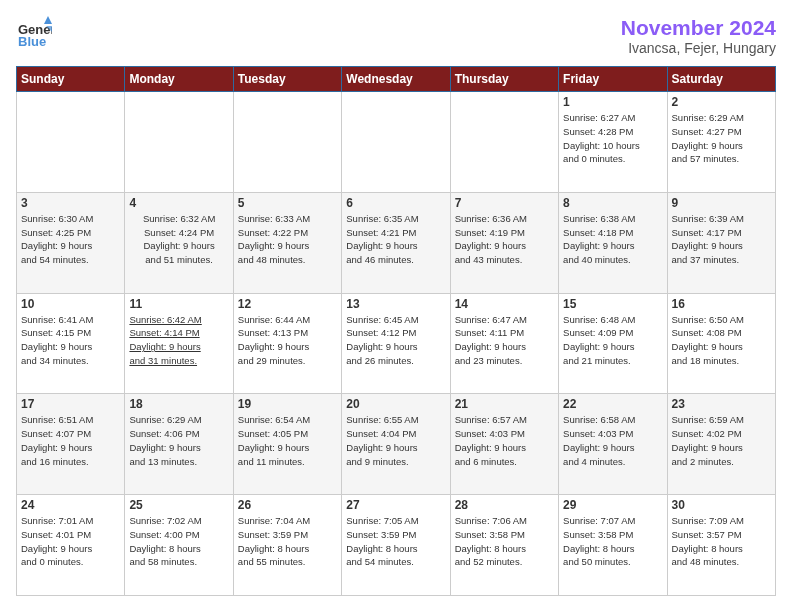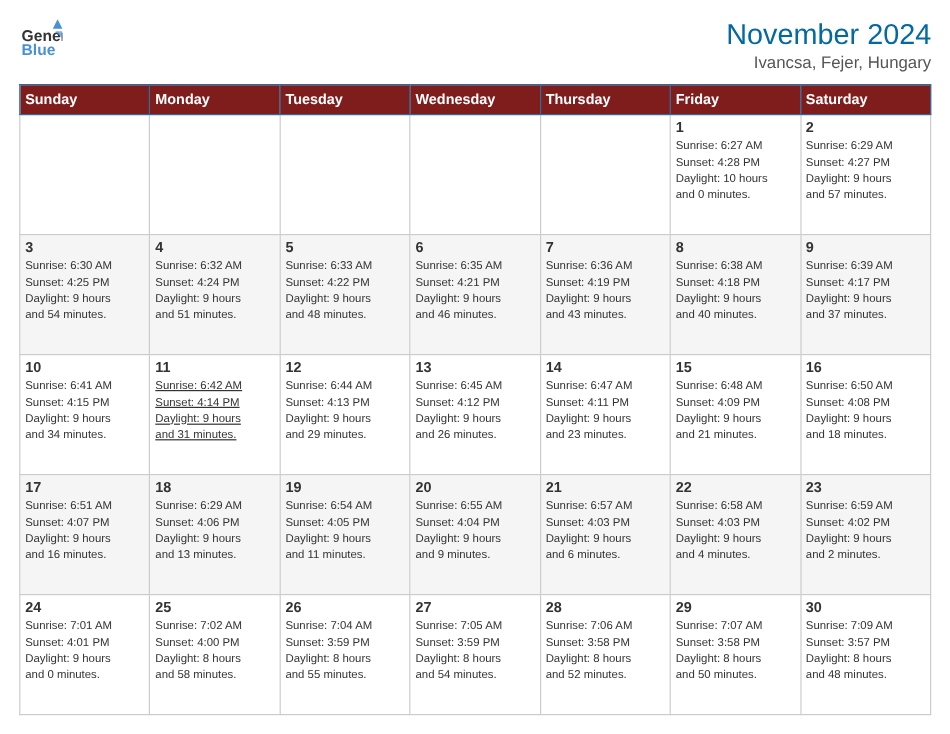--- a/index.html
+++ b/index.html
@@ -29,23 +29,23 @@
       gap: 4px;
     }
     .logo-icon {
       width: 36px;
       height: 36px;
     }
     .title-block {
       text-align: right;
     }
     .month-title {
-      font-size: 24px;
-      font-weight: normal;
-      color: #0369a1;
+      font-size: 21px;
+      font-weight: bold;
+      color: #8b5cf6;
     }
     .location {
       font-size: 14px;
       color: #555;
     }
     .calendar {
       flex: 1;
       border: 1px solid #ccc;
       border-collapse: collapse;
       width: 100%;
@@ -140,21 +140,21 @@
         <tr>
           <td>
             <span class="day-num">3</span>
             <div class="day-info" style="white-space: pre-line;">Sunrise: 6:30 AM
 Sunset: 4:25 PM
 Daylight: 9 hours
 and 54 minutes.</div>
           </td>
           <td>
             <span class="day-num">4</span>
-            <div class="day-info" style="white-space: pre-line;">Sunrise: 6:32 AM
+            <div class="day-info" style="white-space: pre-line; text-align: center;">Sunrise: 6:32 AM
 Sunset: 4:24 PM
 Daylight: 9 hours
 and 51 minutes.</div>
           </td>
           <td>
             <span class="day-num">5</span>
             <div class="day-info" style="white-space: pre-line;">Sunrise: 6:33 AM
 Sunset: 4:22 PM
 Daylight: 9 hours
 and 48 minutes.</div>

